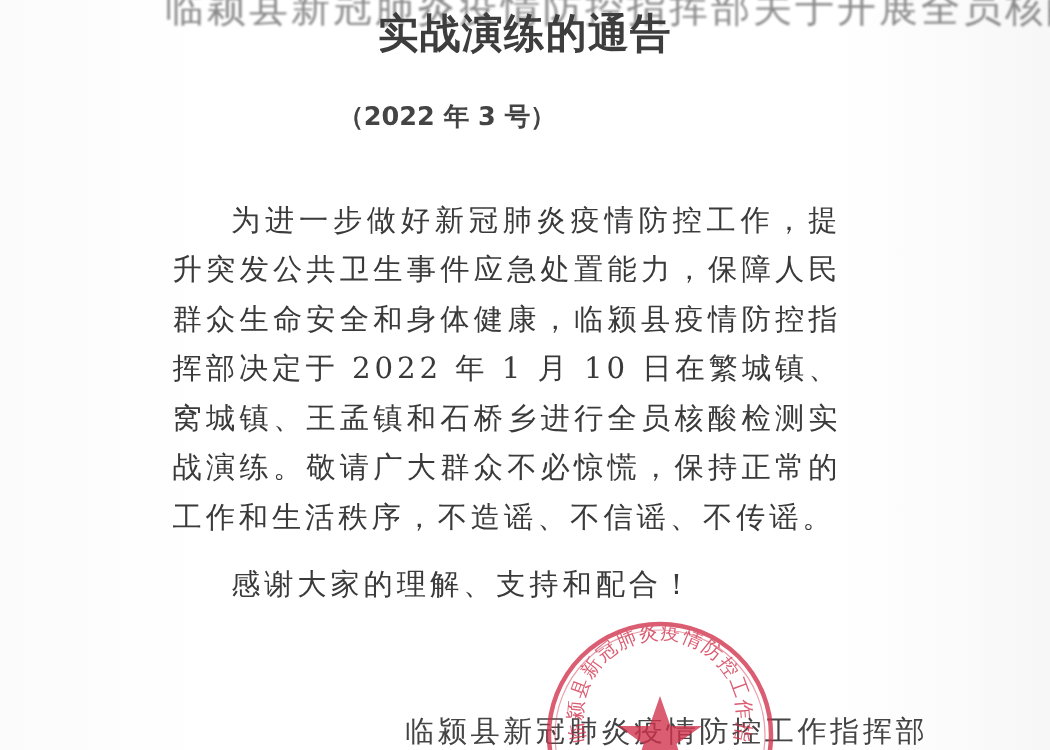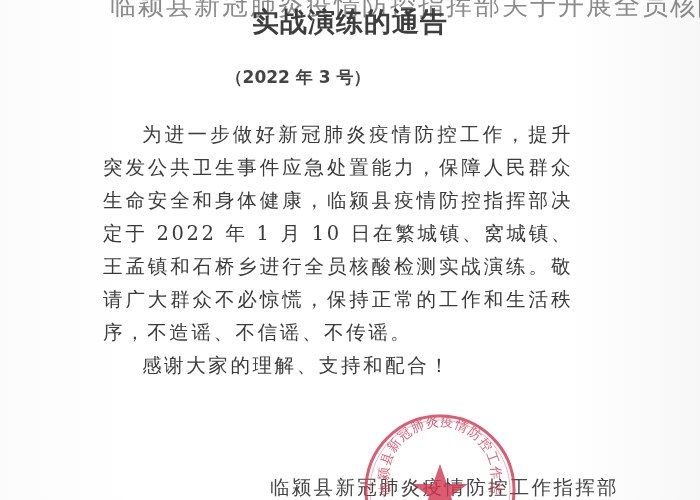--- a/index.html
+++ b/index.html
@@ -57,21 +57,21 @@
     position: absolute;
     left: 103px;
     top: 118px;
     width: 470px;
     font-size: 19.5px;
     line-height: 33px;
     letter-spacing: 2.6px;
     color: #3a3a3a;
   }
   .para {
-    margin: 0;
+    margin: 12px;
     text-indent: 2em;
     text-align: justify;
   }
   .signature {
     position: absolute;
     left: 270px;
     top: 474px;
     font-size: 19.5px;
     letter-spacing: 2.3px;
     color: #444;

